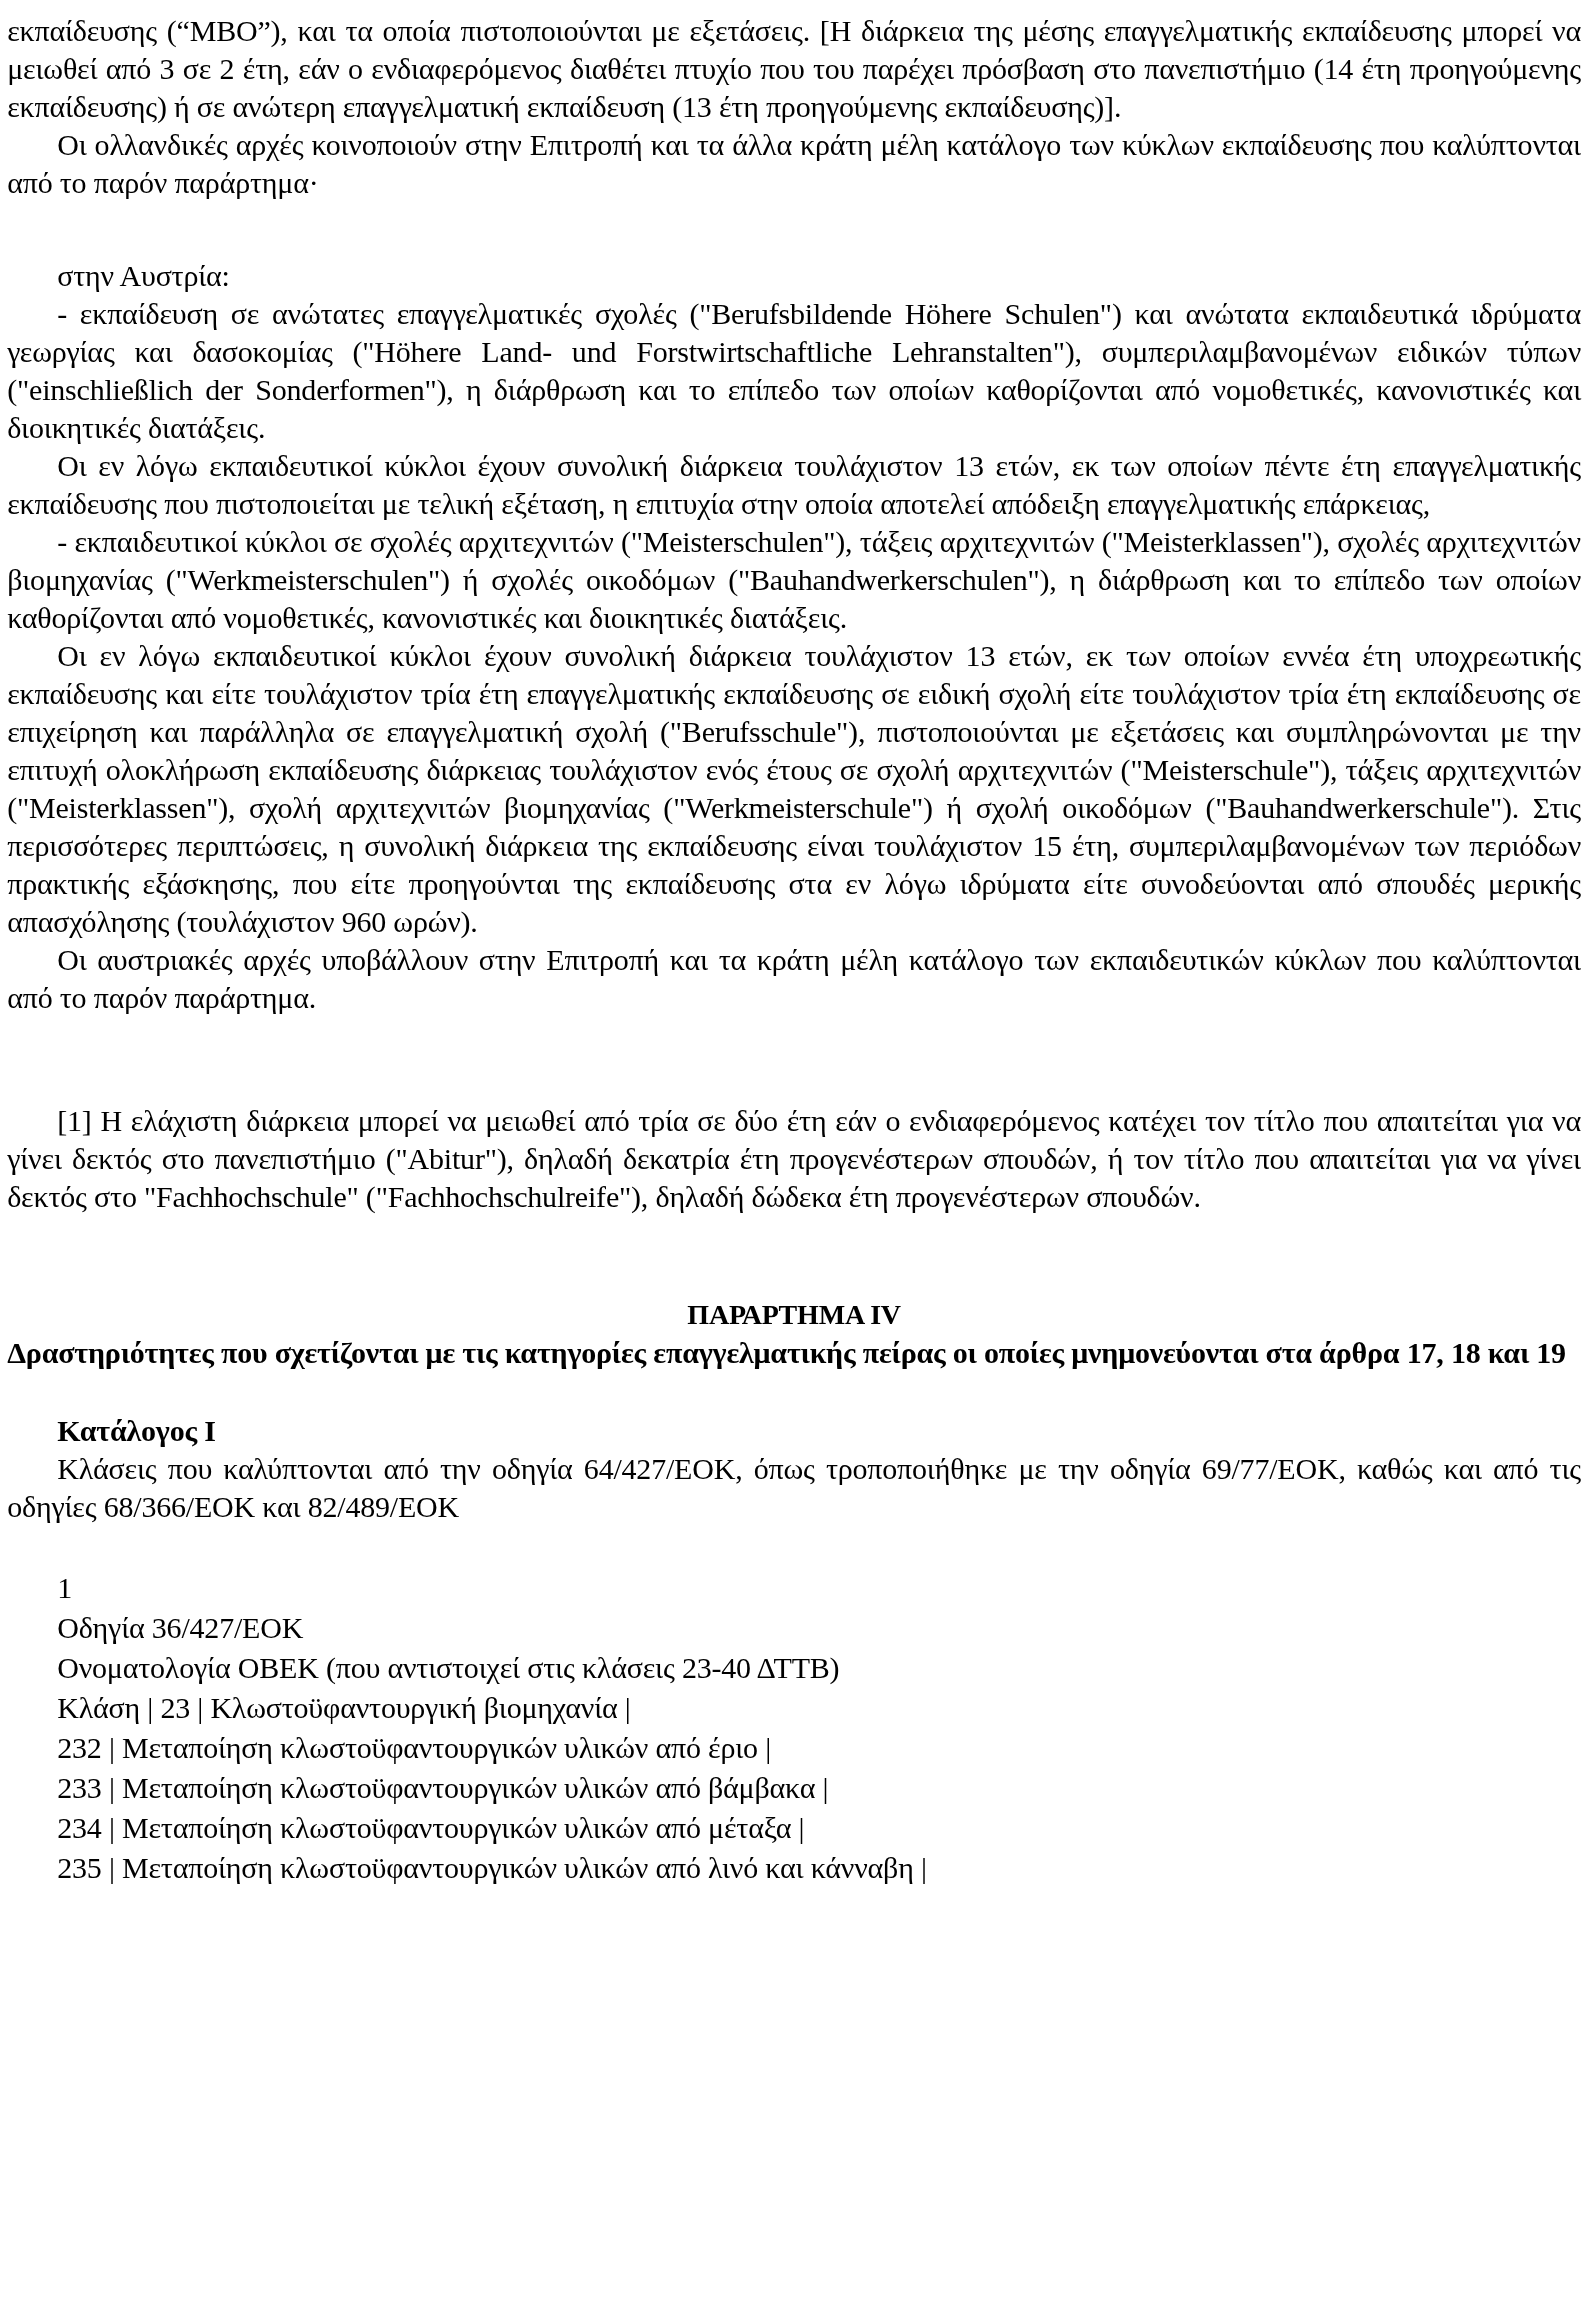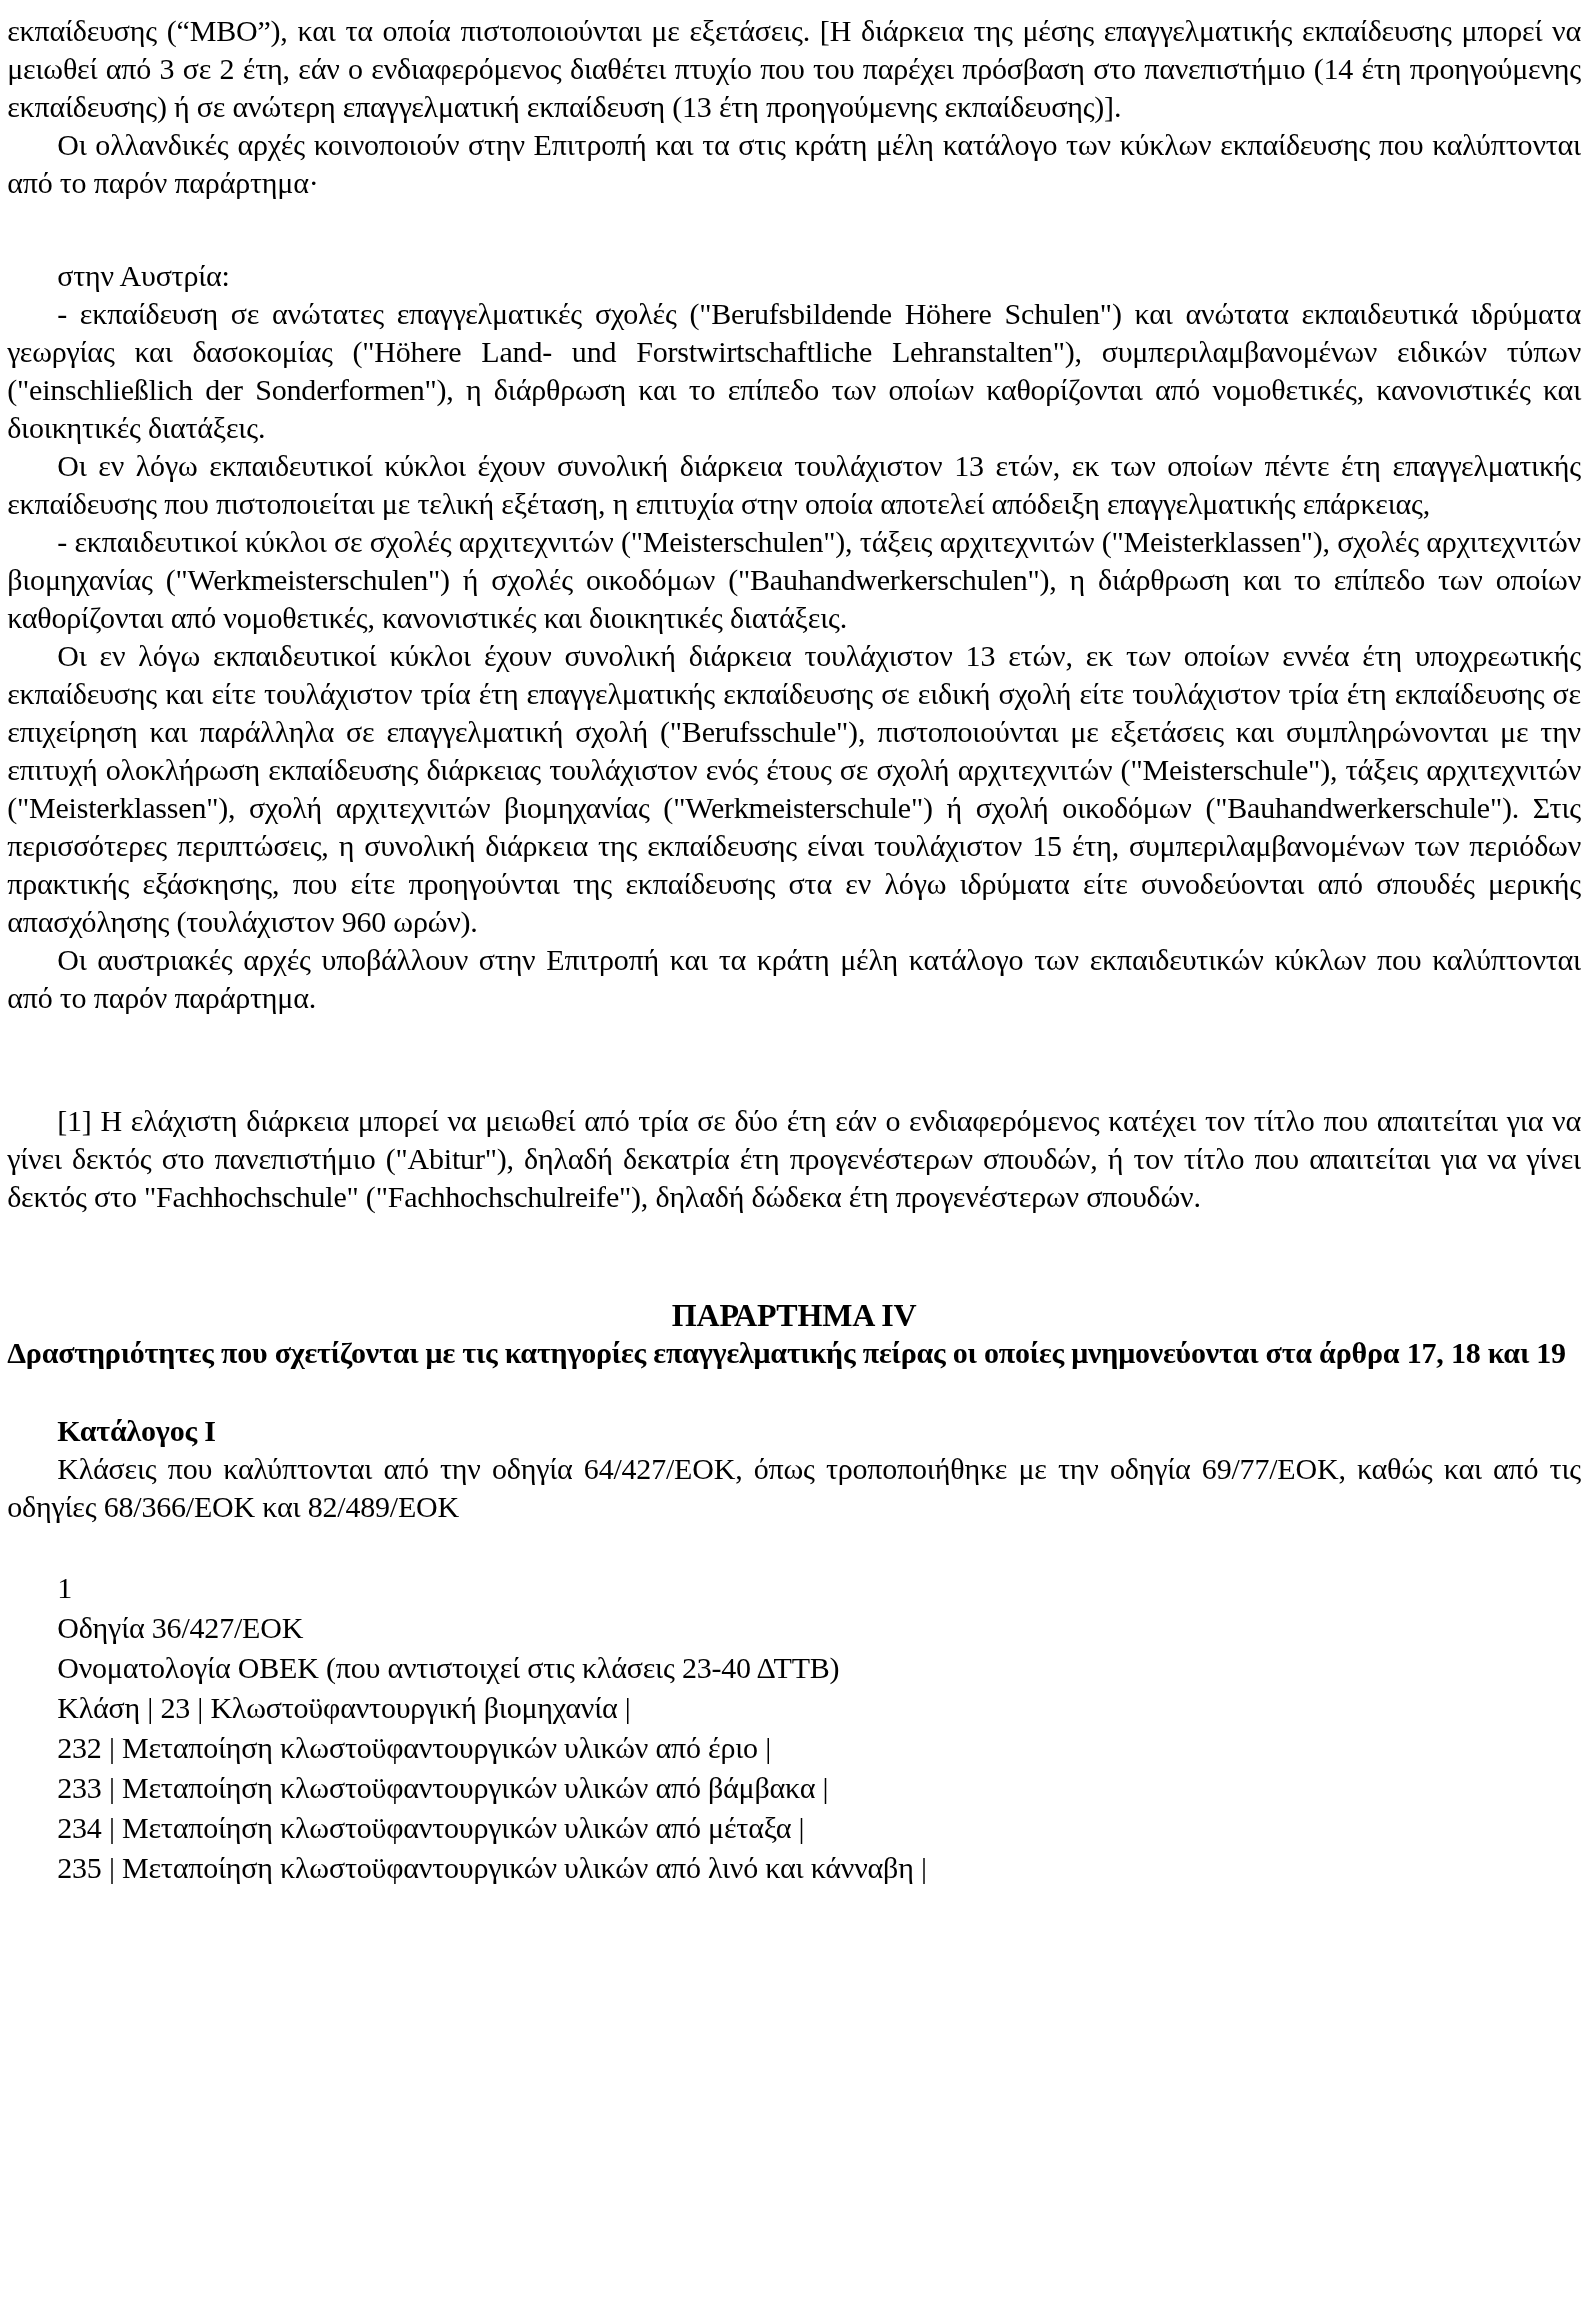--- a/index.html
+++ b/index.html
@@ -36,21 +36,21 @@
     margin-top: 55px !important;
   }
   .footnote {
     margin-top: 85px !important;
   }
   .annex-title {
     margin-top: 80px !important;
     text-align: center !important;
     text-indent: 0 !important;
     font-weight: bold;
-    font-size: 32px;
+    font-size: 28px;
   }
   .annex-subtitle {
     text-align: right;
     text-indent: 0 !important;
     font-weight: bold;
     font-family: Liberation Serif, serif;
   }
   .catalog-title {
     margin-top: 40px !important;
     font-weight: bold;
@@ -62,21 +62,21 @@
     line-height: 40px;
   }
 </style>
 </head>
 <body>
 
 <div class="page">
 
   <p class="no-indent">εκπαίδευσης (“MBO”), και τα οποία πιστοποιούνται με εξετάσεις. [Η διάρκεια της μέσης επαγγελματικής εκπαίδευσης μπορεί να μειωθεί από 3 σε 2 έτη, εάν ο ενδιαφερόμενος διαθέτει πτυχίο που του παρέχει πρόσβαση στο πανεπιστήμιο (14 έτη προηγούμενης εκπαίδευσης) ή σε ανώτερη επαγγελματική εκπαίδευση (13 έτη προηγούμενης εκπαίδευσης)].</p>
 
-  <p>Οι ολλανδικές αρχές κοινοποιούν στην Επιτροπή και τα στις κράτη μέλη κατάλογο των κύκλων εκπαίδευσης που καλύπτονται από το παρόν παράρτημα·</p>
+  <p>Οι ολλανδικές αρχές κοινοποιούν στην Επιτροπή και τα άλλα κράτη μέλη κατάλογο των κύκλων εκπαίδευσης που καλύπτονται από το παρόν παράρτημα·</p>
 
   <p class="austria-heading standalone">στην Αυστρία:</p>
 
   <p>- εκπαίδευση σε ανώτατες επαγγελματικές σχολές ("Berufsbildende Höhere Schulen") και ανώτατα εκπαιδευτικά ιδρύματα γεωργίας και δασοκομίας ("Höhere Land- und Forstwirtschaftliche Lehranstalten"), συμπεριλαμβανομένων ειδικών τύπων ("einschließlich der Sonderformen"), η διάρθρωση και το επίπεδο των οποίων καθορίζονται από νομοθετικές, κανονιστικές και διοικητικές διατάξεις.</p>
 
   <p>Οι εν λόγω εκπαιδευτικοί κύκλοι έχουν συνολική διάρκεια τουλάχιστον 13 ετών, εκ των οποίων πέντε έτη επαγγελματικής εκπαίδευσης που πιστοποιείται με τελική εξέταση, η επιτυχία στην οποία αποτελεί απόδειξη επαγγελματικής επάρκειας,</p>
 
   <p>- εκπαιδευτικοί κύκλοι σε σχολές αρχιτεχνιτών ("Meisterschulen"), τάξεις αρχιτεχνιτών ("Meisterklassen"), σχολές αρχιτεχνιτών βιομηχανίας ("Werkmeisterschulen") ή σχολές οικοδόμων ("Bauhandwerkerschulen"), η διάρθρωση και το επίπεδο των οποίων καθορίζονται από νομοθετικές, κανονιστικές και διοικητικές διατάξεις.</p>
 
   <p>Οι εν λόγω εκπαιδευτικοί κύκλοι έχουν συνολική διάρκεια τουλάχιστον 13 ετών, εκ των οποίων εννέα έτη υποχρεωτικής εκπαίδευσης και είτε τουλάχιστον τρία έτη επαγγελματικής εκπαίδευσης σε ειδική σχολή είτε τουλάχιστον τρία έτη εκπαίδευσης σε επιχείρηση και παράλληλα σε επαγγελματική σχολή ("Berufsschule"), πιστοποιούνται με εξετάσεις και συμπληρώνονται με την επιτυχή ολοκλήρωση εκπαίδευσης διάρκειας τουλάχιστον ενός έτους σε σχολή αρχιτεχνιτών ("Meisterschule"), τάξεις αρχιτεχνιτών ("Meisterklassen"), σχολή αρχιτεχνιτών βιομηχανίας ("Werkmeisterschule") ή σχολή οικοδόμων ("Bauhandwerkerschule"). Στις περισσότερες περιπτώσεις, η συνολική διάρκεια της εκπαίδευσης είναι τουλάχιστον 15 έτη, συμπεριλαμβανομένων των περιόδων πρακτικής εξάσκησης, που είτε προηγούνται της εκπαίδευσης στα εν λόγω ιδρύματα είτε συνοδεύονται από σπουδές μερικής απασχόλησης (τουλάχιστον 960 ωρών).</p>

